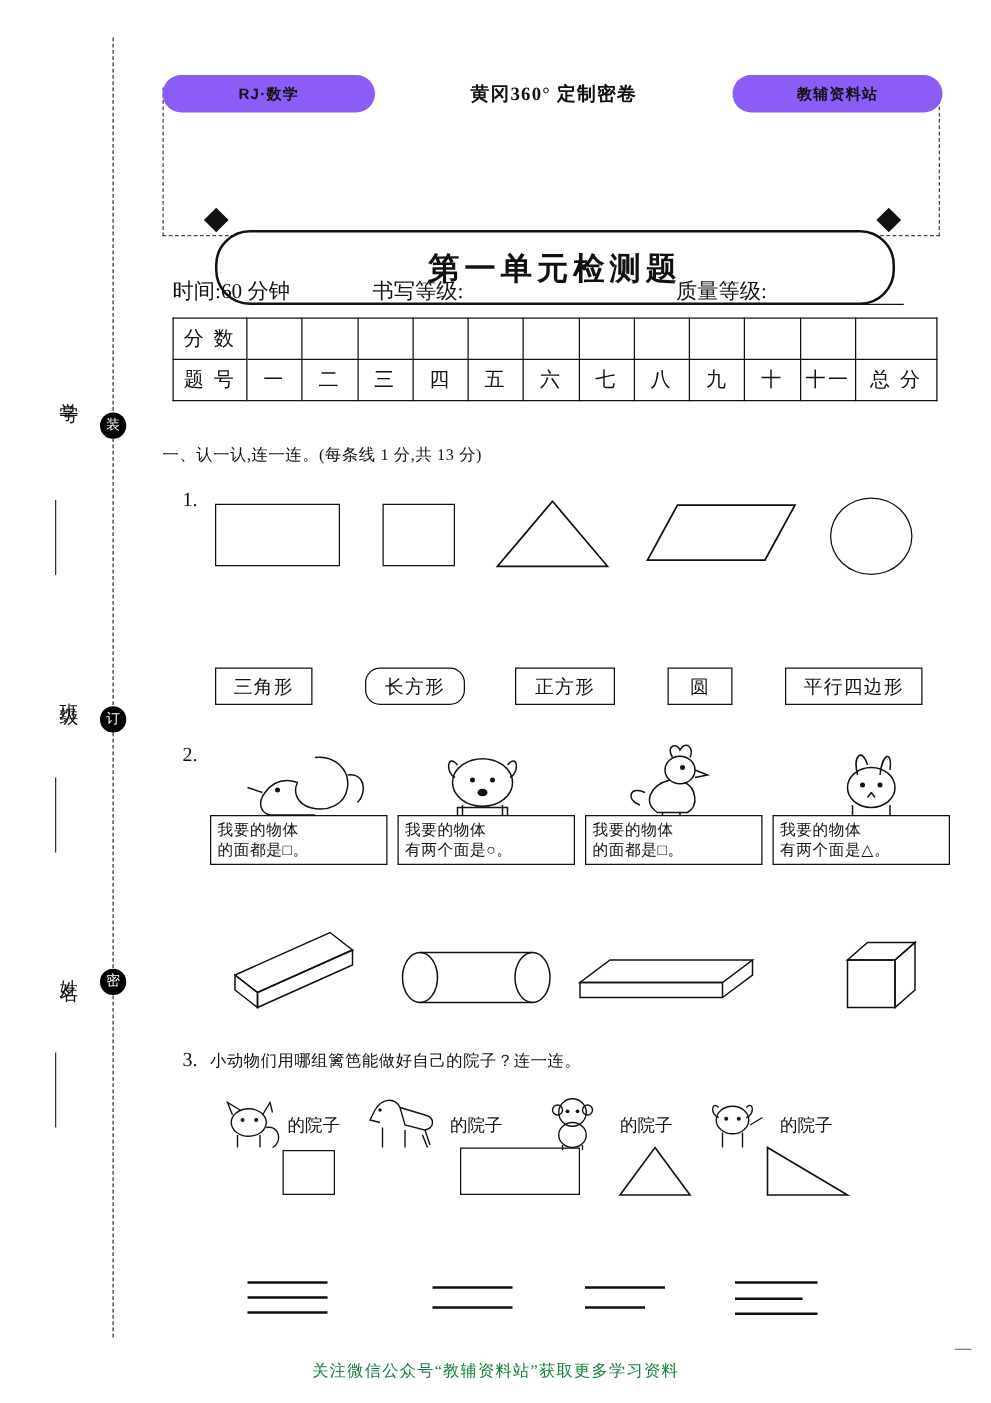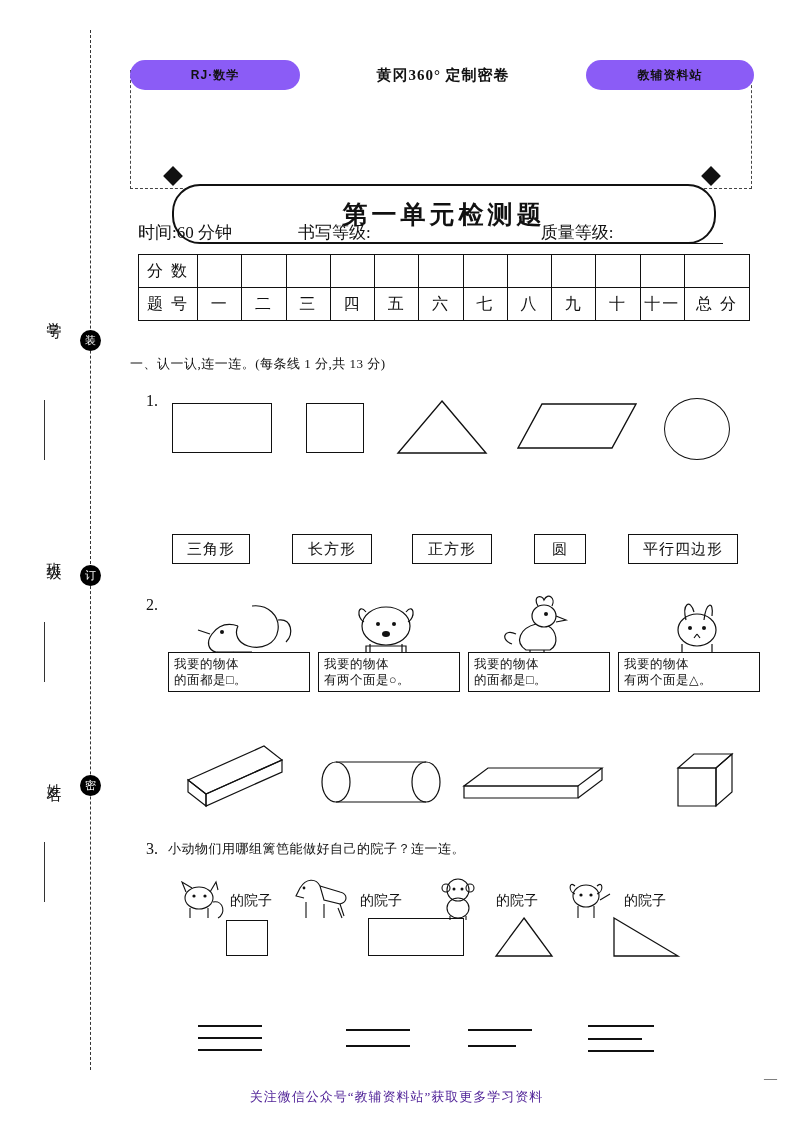--- a/index.html
+++ b/index.html
@@ -112,21 +112,21 @@
     position:absolute;border:1.1px solid #111;
     font-size:12.5px;line-height:16px;padding:3px 5px;
     background:#fff;letter-spacing:0.5px;
   }
 
   
   .animal-lbl{position:absolute;font-size:14px;}
 
   .footer{
     position:absolute;left:0;bottom:16px;width:793px;text-align:center;
-    font-size:13px;color:#4c1d95;letter-spacing:1px;
+    font-size:13px;color:#15803d;letter-spacing:1px;
   }
   .page-dash{
     position:absolute;right:16px;bottom:36px;font-size:13px;color:#333;
   }
   svg{display:block;}
   .abs{position:absolute;}
 </style>
 </head>
 <body>
 
@@ -214,21 +214,21 @@
   <div class="shape-rect" style="left:306px;top:403px;width:56px;height:48px;"></div>
   <svg class="abs" style="left:396px;top:398px;" width="92" height="58">
     <polygon points="46,3 90,55 2,55" fill="none" stroke="#111" stroke-width="1.4"></polygon>
   </svg>
   <svg class="abs" style="left:516px;top:400px;" width="122" height="52">
     <polygon points="26,4 120,4 96,48 2,48" fill="none" stroke="#111" stroke-width="1.4"></polygon>
   </svg>
   <div class="shape-circle" style="left:664px;top:398px;width:64px;height:60px;"></div>
 
   <div class="label-box" style="left:172px;top:534px;width:76px;">三角形</div>
-  <div class="label-box" style="left:292px;top:534px;width:78px;">长方形</div>
+  <div class="label-box" style="left:292px;top:534px;width:78px;border-radius:12px;">长方形</div>
   <div class="label-box" style="left:412px;top:534px;width:78px;">正方形</div>
   <div class="label-box" style="left:534px;top:534px;width:50px;">圆</div>
   <div class="label-box" style="left:628px;top:534px;width:108px;">平行四边形</div>
 
   <div class="q-num" style="left:146px;top:596px;">2.</div>
 
   <svg class="abs" style="left:182px;top:596px;" width="120" height="60">
     <path d="M70,10 C86,8 98,20 96,34 C94,48 80,54 66,50 C56,47 52,38 56,30" fill="none" stroke="#111" stroke-width="1.2"></path>
     <path d="M56,30 C44,26 36,30 30,38 C24,46 26,54 34,56 L70,56" fill="none" stroke="#111" stroke-width="1.2"></path>
     <circle cx="40" cy="36" r="2" fill="#111"></circle>

